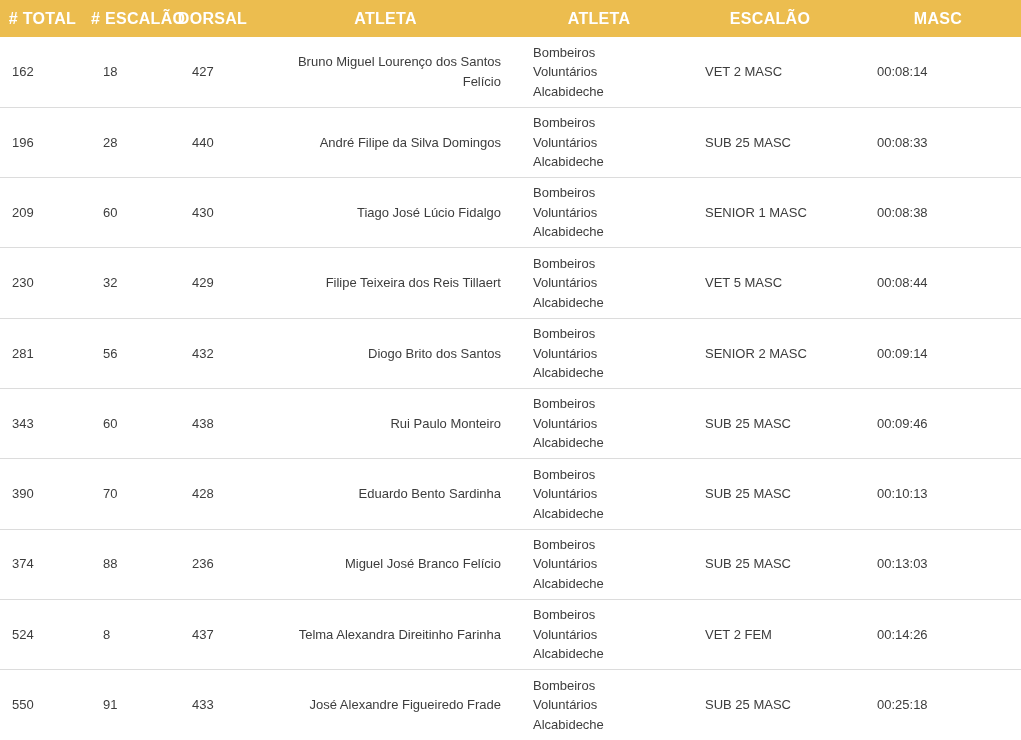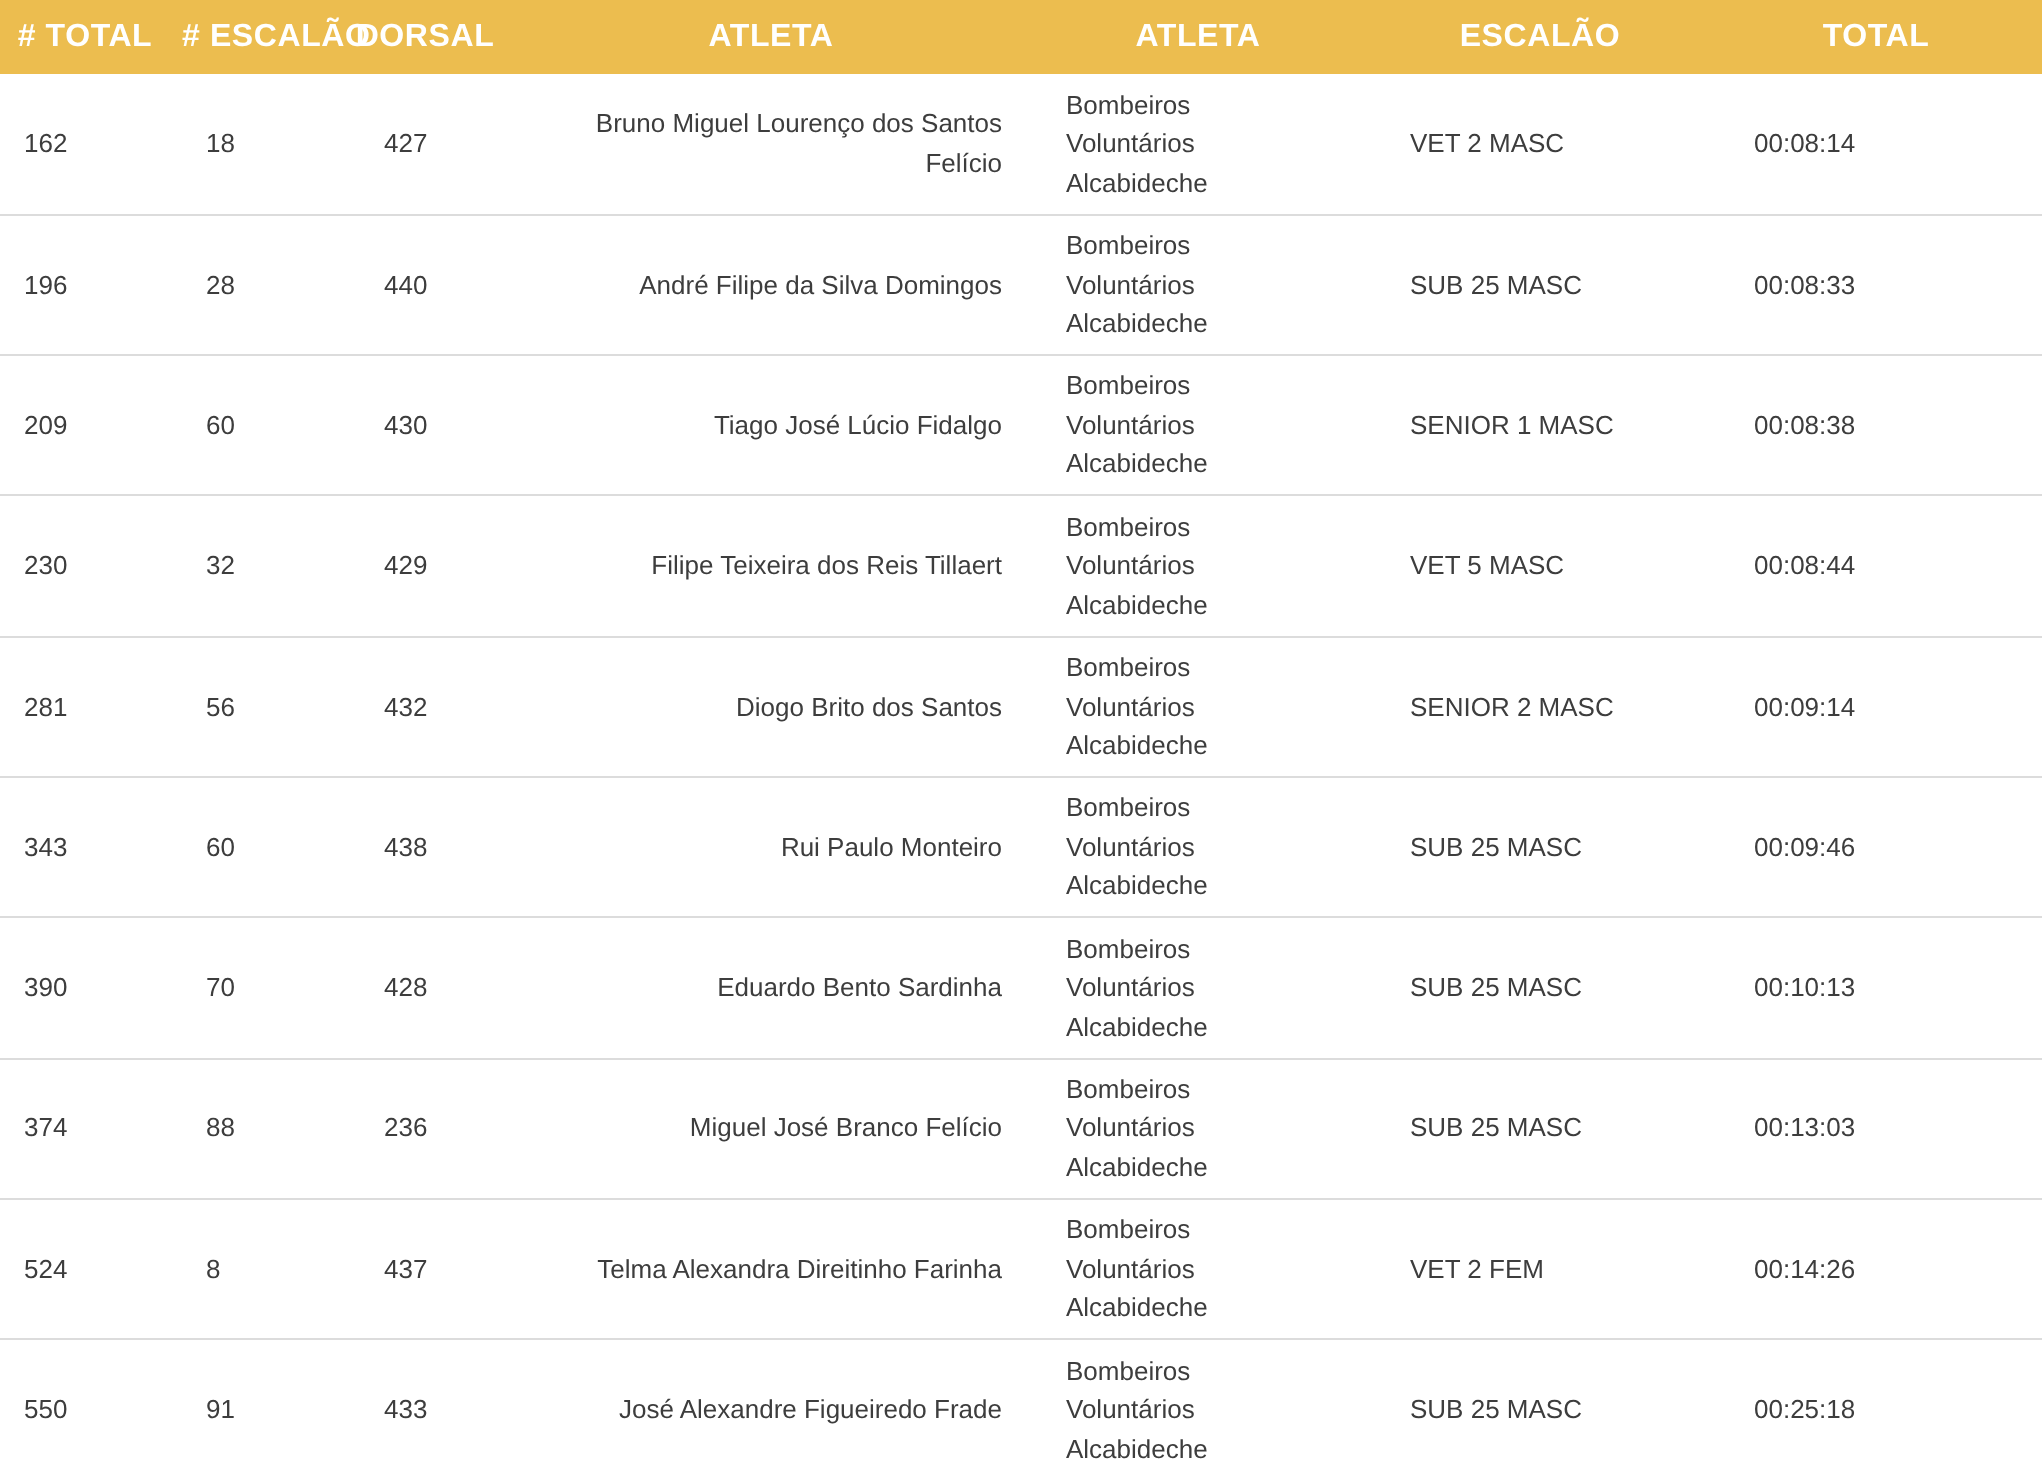--- a/index.html
+++ b/index.html
@@ -76,21 +76,21 @@
       <col class="c7">
   </colgroup>
   <thead>
     <tr>
       <th># TOTAL</th>
       <th># ESCALÃO</th>
       <th>DORSAL</th>
       <th>ATLETA</th>
       <th>ATLETA</th>
       <th>ESCALÃO</th>
-      <th>TOTAL</th>
+      <th>MASC</th>
     </tr>
   </thead>
   <tbody>
       <tr>
         <td class="col-total">162</td>
         <td class="col-escalao_pos">18</td>
         <td class="col-dorsal">427</td>
         <td class="col-atleta">Bruno Miguel Lourenço dos Santos Felício</td>
         <td class="col-equipa">Bombeiros Voluntários Alcabideche</td>
         <td class="col-escalao">VET 2 MASC</td>

